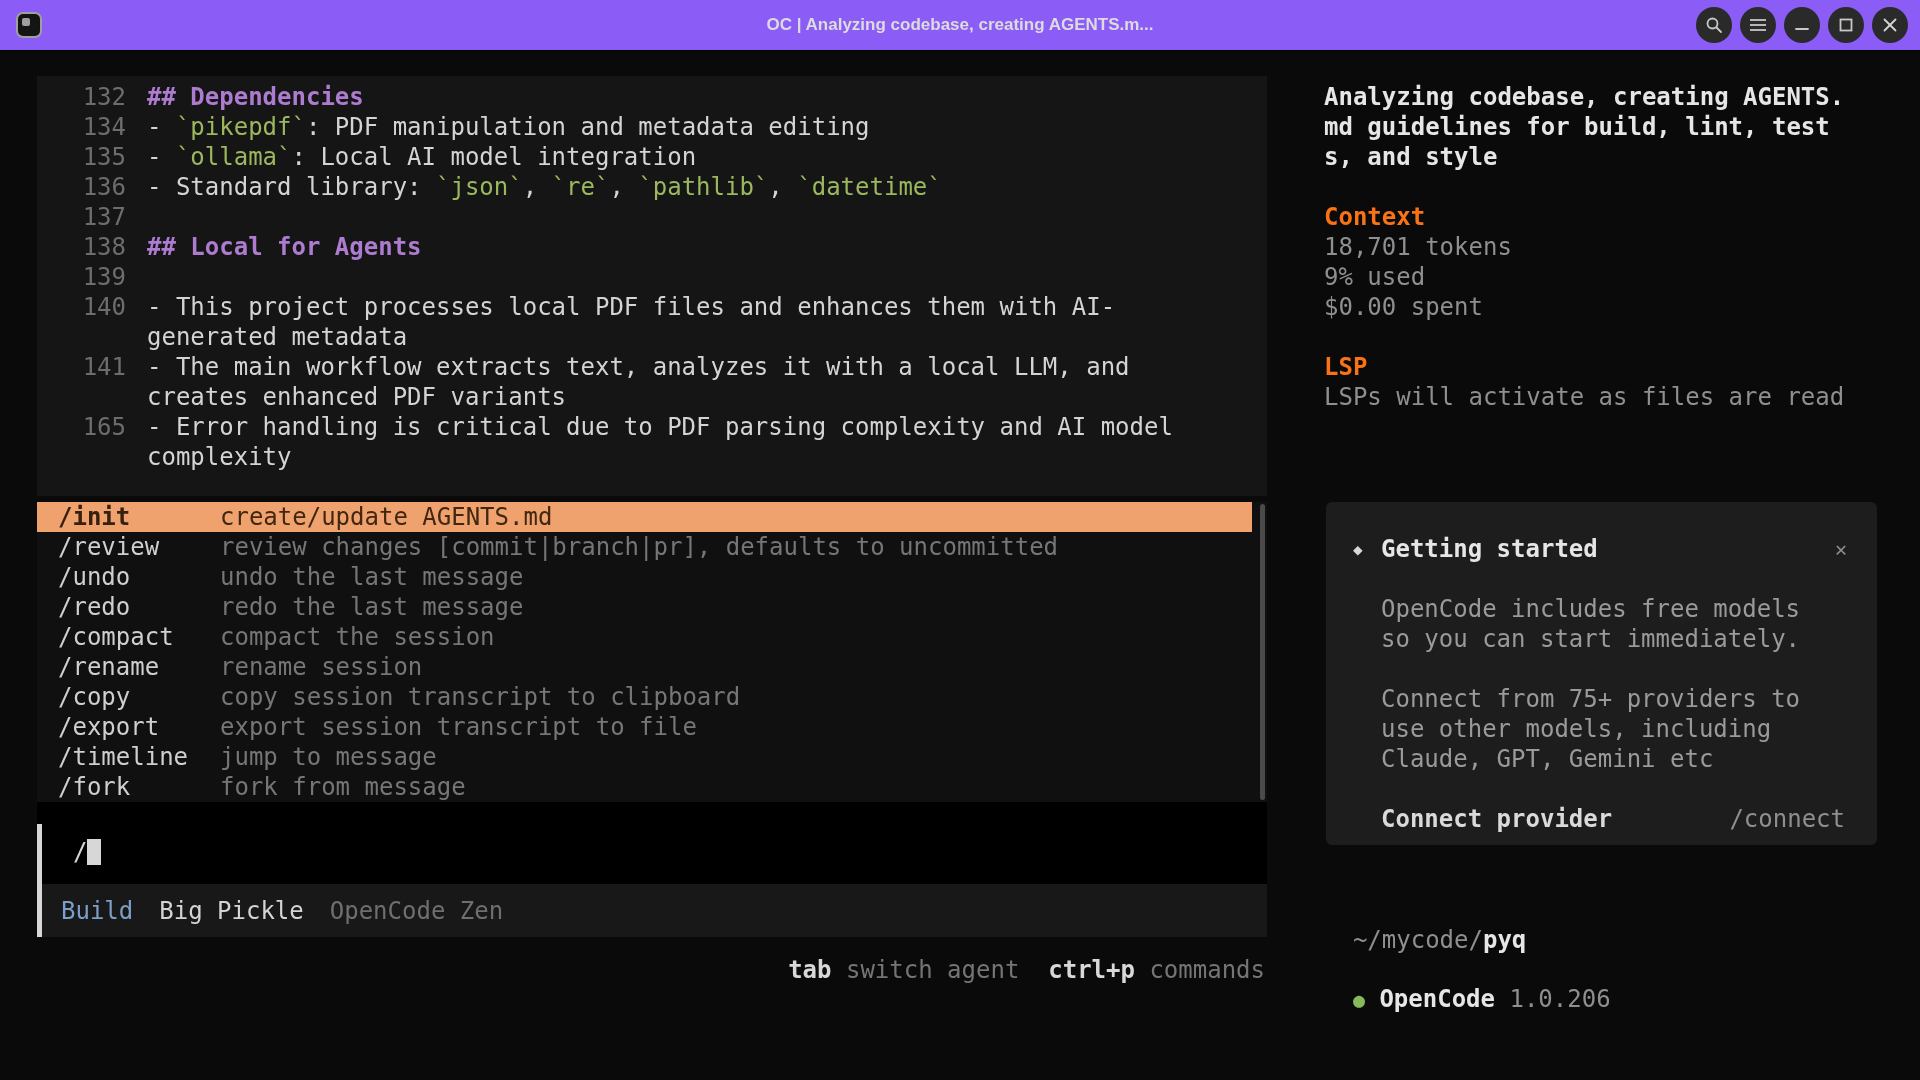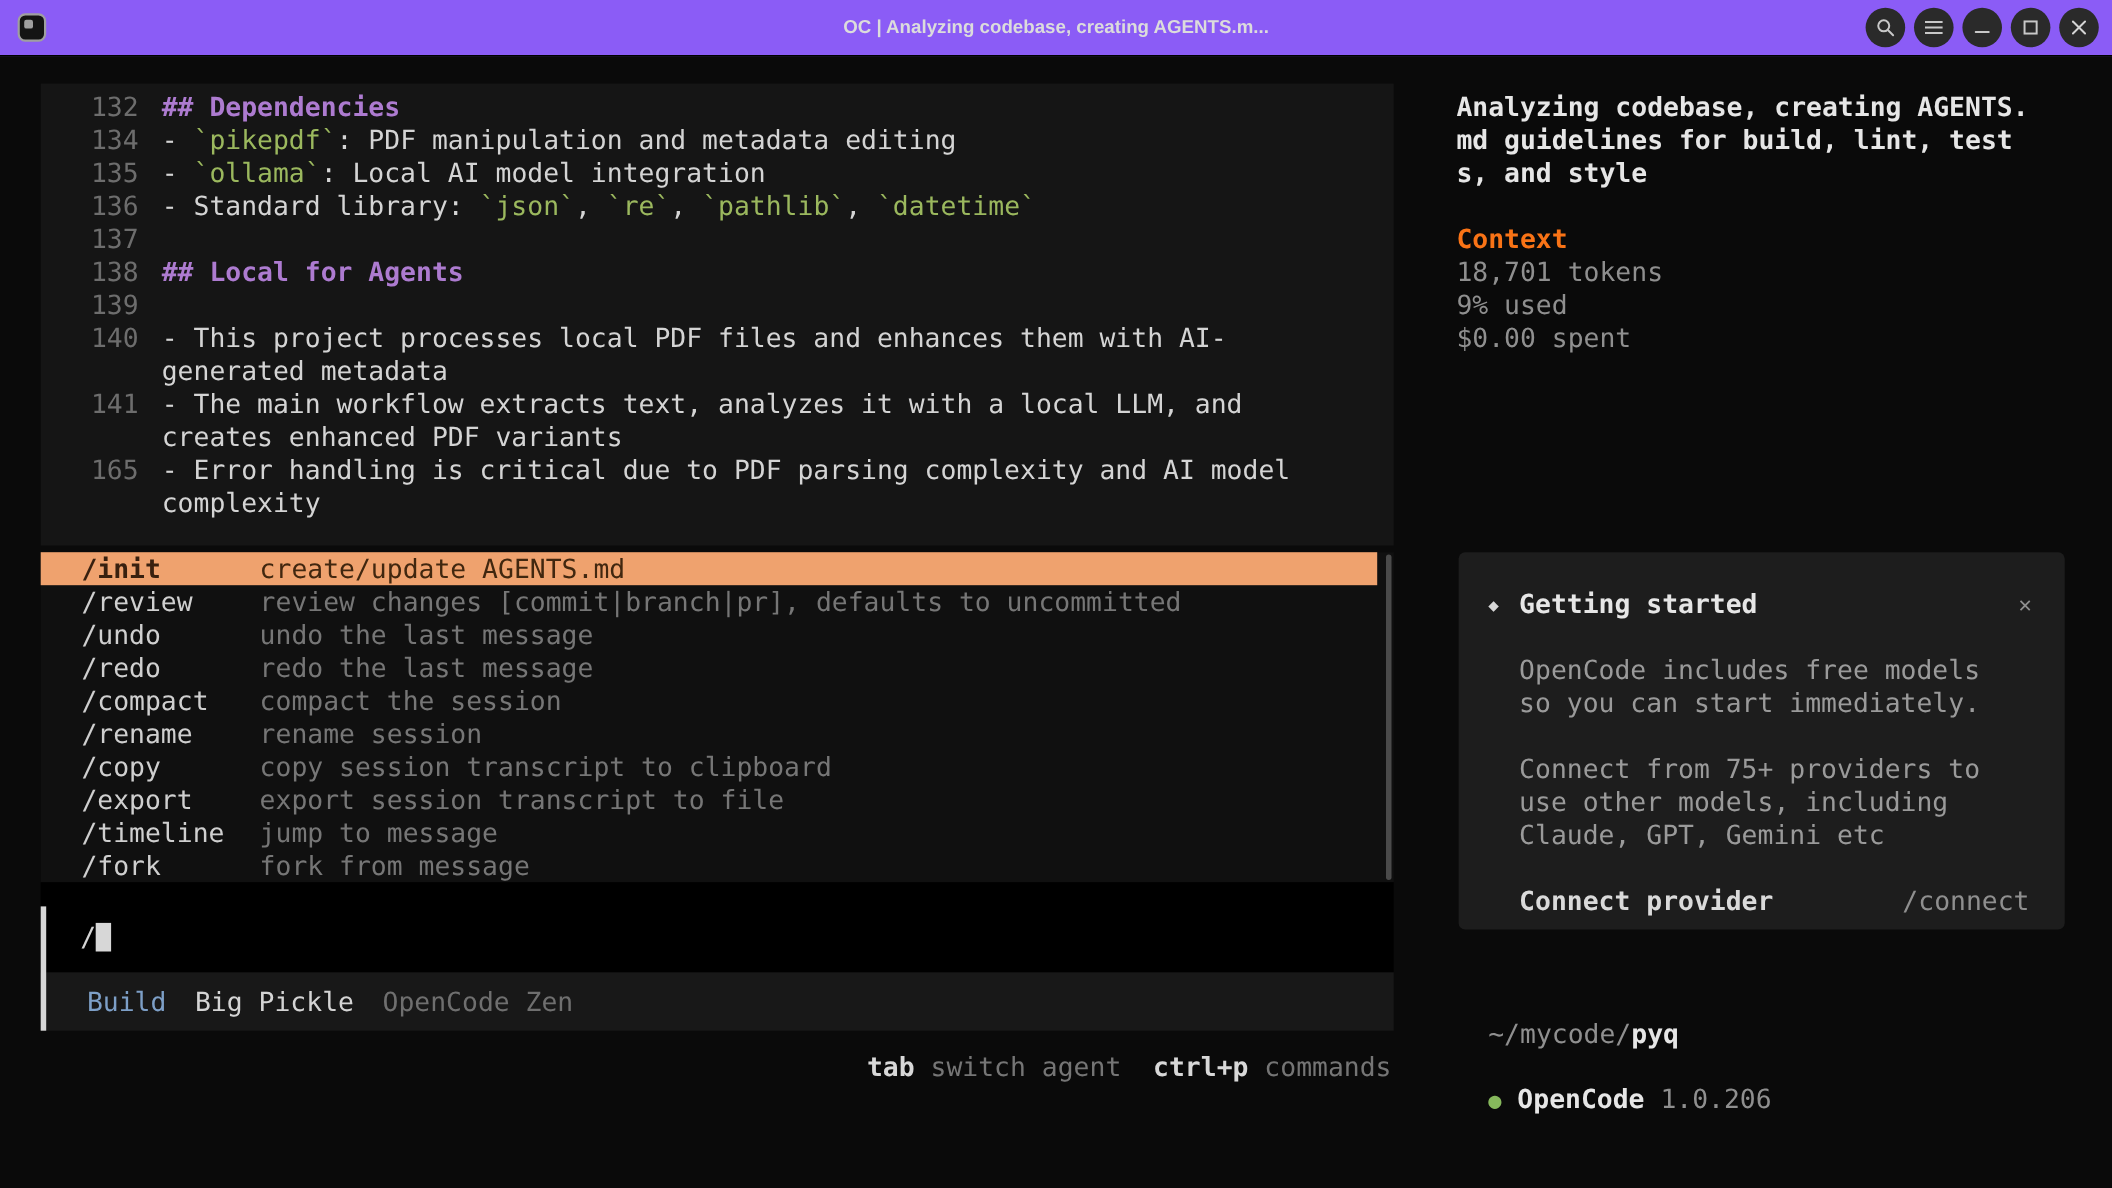--- a/index.html
+++ b/index.html
@@ -49,41 +49,41 @@
   .ed-text { margin-left:21px; }
   .seg-heading { color:#ad7bd0; font-weight:bold; }
   .seg-text { color:#d4d4d4; }
   .seg-code { color:#9bb85e; }
 
   
   .palette {
     position:absolute; left:37px; top:502px; width:1230px; height:300px;
     background:#101010;
   }
-  .cmd-row { display:flex; width:1215px; height:30px; line-height:30px; padding-left:37px; white-space:pre; }
+  .cmd-row { display:flex; width:1215px; height:30px; line-height:30px; padding-left:21px; white-space:pre; }
   .cmd-name { flex:0 0 162px; width:162px; color:#cfcfcf; }
   .cmd-desc { color:#767676; }
   .cmd-row.selected { background:#efa26e; }
   .cmd-row.selected .cmd-name { color:#38200f; font-weight:bold; }
   .cmd-row.selected .cmd-desc { color:#41270f; }
   .palette-scrollbar {
     position:absolute; left:1223px; top:2px; width:5px; height:296px;
     background:#4a4a4a; border-radius:3px;
   }
 
   
   .input-area { position:absolute; left:37px; top:802px; width:1230px; height:82px; background:#000; }
   .input-line { position:absolute; left:36px; top:35px; height:30px; line-height:30px; display:flex; align-items:center; white-space:pre; }
   .cursor { width:14px; height:26px; background:#d7d7d7; display:inline-block; }
   .accent-bar { position:absolute; left:37px; top:824px; width:5px; height:113px; background:#d7d7d7; z-index:3; }
 
   
   .status-bar {
     position:absolute; left:37px; top:884px; width:1230px; height:53px;
-    background:#181818; display:flex; align-items:center; padding-left:42px; gap:26px;
+    background:#181818; display:flex; align-items:center; padding-left:24px; gap:26px;
     white-space:pre;
   }
   .agent.active { color:#7d9fc7; }
   .agent.normal { color:#d4d4d4; }
   .agent.dim { color:#6f6f6f; }
 
   
   .hints { position:absolute; left:37px; top:955px; width:1228px; height:30px; line-height:30px; text-align:right; white-space:pre; }
   .hint-key { color:#d8d8d8; font-weight:bold; }
   .hint-label { color:#757575; }
@@ -210,20 +210,24 @@
 
   <div class="sb-section">
     <div class="sb-heading">Context</div>
     <div id="context-lines">
         <div class="sb-line">18,701 tokens</div>
         <div class="sb-line">9% used</div>
         <div class="sb-line">$0.00 spent</div>
       </div>
   </div>
 
+  <div class="sb-section">
+    <div class="sb-heading">LSP</div>
+    <div class="sb-line">LSPs will activate as files are read</div>
+  </div>
 </div>
 
 <div class="card">
   <div class="card-header">
     <span class="card-icon">◆</span>
     <span class="card-title">Getting started</span>
   </div>
   <button class="card-close">✕</button>
   <div id="card-paragraphs">
       <div class="card-p">OpenCode includes free models so you can start immediately.</div>

